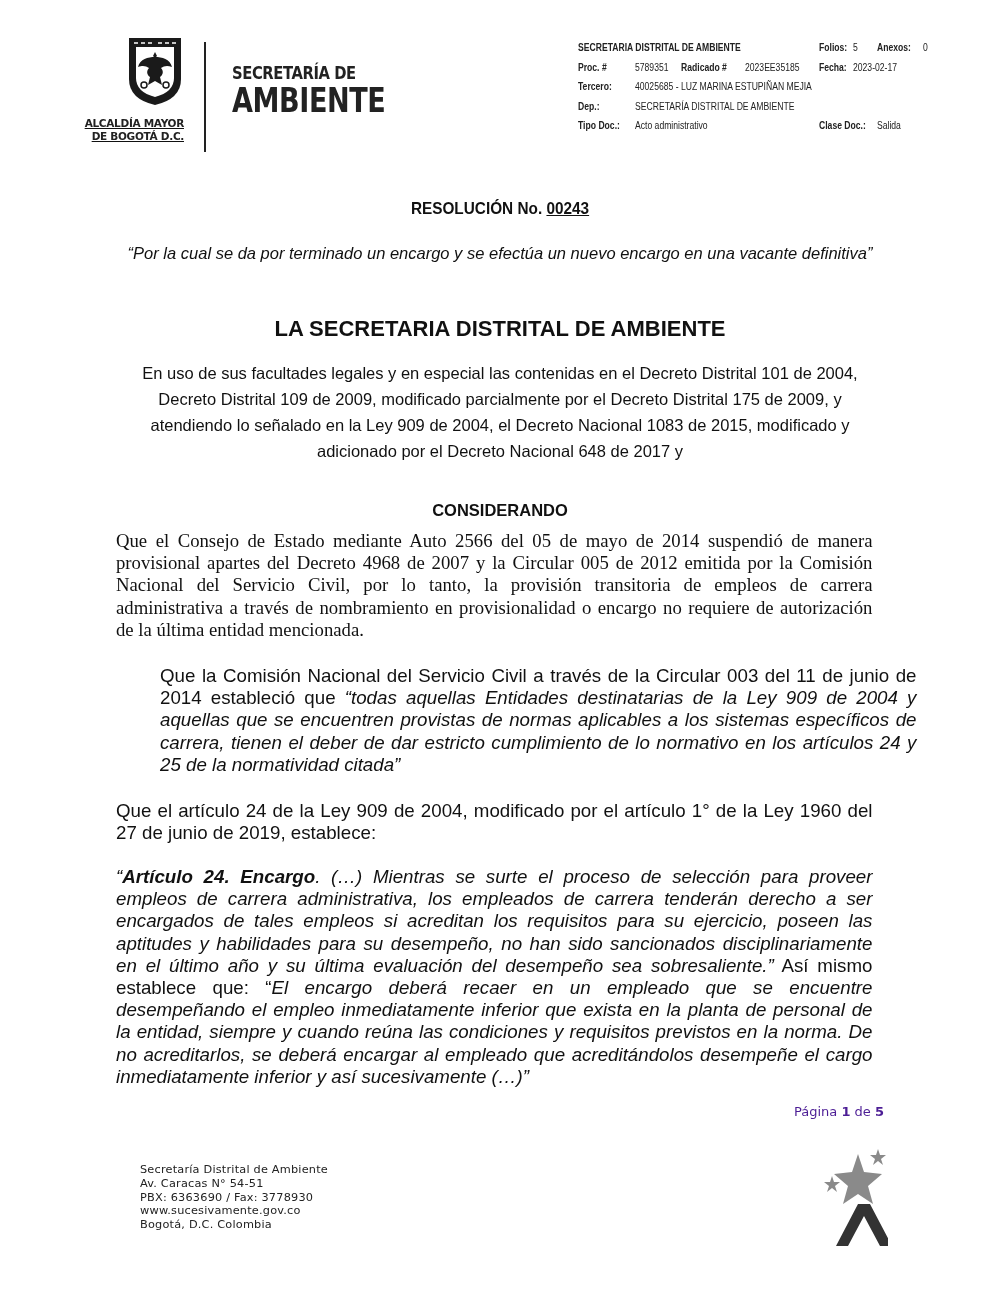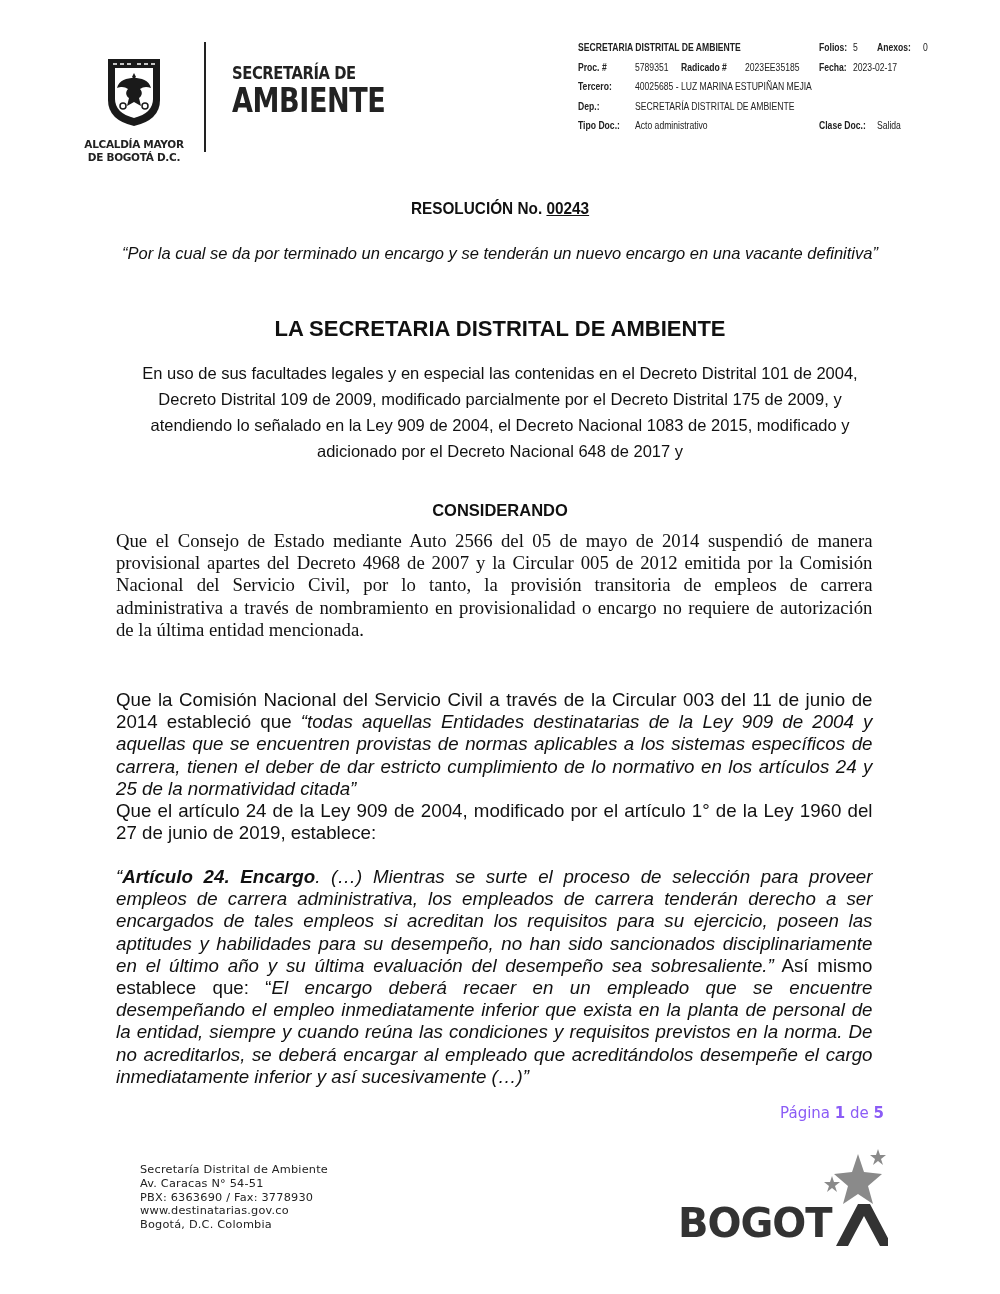--- a/index.html
+++ b/index.html
@@ -1,19 +1,19 @@
 <!DOCTYPE html>
 <html><head>
 <meta charset="utf-8">
 <style>
   html, body { margin:0; padding:0; background:#ffffff; }
   body { width:1000px; height:1294px; position:relative; overflow:hidden; color:#111; font-family:"Liberation Sans", sans-serif; }
 
   
-  .logo-alcaldia { position:absolute; left:84px; top:56px; width:100px; text-align:center; }
+  .logo-alcaldia { position:absolute; left:84px; top:35px; width:100px; text-align:right;text-decoration:underline; }
   .shield { width:58px; height:72px; margin:0 auto; }
   .alcaldia-text { font-family:"DejaVu Sans", sans-serif; font-weight:bold; font-size:10.5px; line-height:13px; letter-spacing:-0.3px; margin-top:6px; color:#222; }
   .logo-divider { position:absolute; left:204px; top:42px; width:2px; height:110px; background:#222; }
   .logo-secretaria { position:absolute; left:232px; top:62px; }
   .sec-line1 { font-family:"DejaVu Sans", sans-serif; font-weight:bold; font-size:18px; letter-spacing:-0.5px; color:#222; transform:scaleX(0.82); transform-origin:left; white-space:nowrap; }
   .sec-line2 { font-family:"DejaVu Sans", sans-serif; font-weight:bold; font-size:33px; letter-spacing:-0.5px; color:#222; margin-top:-2px; transform:scaleX(0.82); transform-origin:left; white-space:nowrap; }
 
   
   .meta { position:absolute; left:578px; top:42px; font-family:"Liberation Sans", sans-serif; font-size:10px; color:#222; }
   .meta .row { position:relative; height:19.5px; white-space:nowrap; }
@@ -25,28 +25,28 @@
   .doc { position:absolute; left:116px; width:768px; }
   .center { text-align:center; }
   .t-title { top:199px; font-weight:bold; font-size:16.5px; transform:scaleX(0.93); }
   .t-title u { text-decoration:underline; }
   .t-sub { top:242px; font-style:italic; font-size:16.5px; line-height:22px; }
   .t-auth { top:316px; font-weight:bold; font-size:22px; }
   .t-intro { top:360px; font-size:16.5px; line-height:26px; }
   .t-cons { top:482px; font-weight:bold; font-size:16.5px;margin-top:19px; }
   .p { font-size:19px; line-height:22.2px; text-align:justify; text-align-last:left; }
   .p1 { top:530px;font-family:Liberation Serif, serif; }
-  .p2 { top:689px; }
+  .p2 { top:665px;margin-left:44px; }
   .p3 { top:800px; }
   .p4 { top:866px; }
   .it { font-style:italic; }
   .bi { font-style:italic; font-weight:bold; }
   .narrow { display:block; transform:scaleX(0.985); transform-origin:left; }
 
-  .pagenum { position:absolute; right:116px; top:1104px; font-family:"DejaVu Sans", sans-serif; font-size:15px; color:#8b5cf6;text-align:center; }
+  .pagenum { position:absolute; right:116px; top:1104px; font-family:"DejaVu Sans", sans-serif; font-size:13px; color:#4c1d95;text-align:center; }
 
   
   .footer-address { position:absolute; left:140px; top:1163px; font-family:"DejaVu Sans", sans-serif; font-size:11.3px; line-height:13.8px; color:#222; letter-spacing:0.2px; }
   .bogota-logo { position:absolute; left:678px; top:1146px; width:210px; height:110px; }
   .bogota-word { position:absolute; left:0; top:54px; font-family:"DejaVu Sans", sans-serif; font-weight:bold; font-size:40px; color:#333; letter-spacing:-1px; }
 </style>
 </head>
 <body>
 
 <div class="logo-alcaldia">
@@ -116,21 +116,21 @@
     <span style="left:241px"><b class="cond">Clase Doc.:</b></span>
     <span style="left:299px">
         <span class="cond">Salida</span>
       </span>
   </div>
 </div>
 
 <div class="doc center t-title">
   <span>RESOLUCIÓN No. </span><u>00243</u>
 </div>
-<div class="doc center t-sub">“Por la cual se da por terminado un encargo y se tenderán un nuevo encargo en una vacante definitiva”</div>
+<div class="doc center t-sub">“Por la cual se da por terminado un encargo y se efectúa un nuevo encargo en una vacante definitiva”</div>
 <div class="doc center t-auth">LA SECRETARIA DISTRITAL DE AMBIENTE</div>
 <div class="doc center t-intro">En uso de sus facultades legales y en especial las contenidas en el Decreto Distrital 101 de 2004, Decreto Distrital 109 de 2009, modificado parcialmente por el Decreto Distrital 175 de 2009, y atendiendo lo señalado en la Ley 909 de 2004, el Decreto Nacional 1083 de 2015, modificado y adicionado por el Decreto Nacional 648 de 2017 y</div>
 <div class="doc center t-cons">CONSIDERANDO</div>
 
 <div class="doc p p1">
   <span class="narrow">Que el Consejo de Estado mediante Auto 2566 del 05 de mayo de 2014 suspendió de manera provisional apartes del Decreto 4968 de 2007 y la Circular 005 de 2012 emitida por la Comisión Nacional del Servicio Civil, por lo tanto, la provisión transitoria de empleos de carrera administrativa a través de nombramiento en provisionalidad o encargo no requiere de autorización de la última entidad mencionada.</span>
 </div>
 
 <div class="doc p p2">
   <span class="narrow"><span>Que la Comisión Nacional del Servicio Civil a través de la Circular 003 del 11 de junio de 2014 estableció que </span><span class="it">“todas aquellas Entidades destinatarias de la Ley 909 de 2004 y aquellas que se encuentren provistas de normas aplicables a los sistemas específicos de carrera, tienen el deber de dar estricto cumplimiento de lo normativo en los artículos 24 y 25 de la normatividad citada”</span></span>
@@ -145,25 +145,24 @@
 </div>
 
 <div class="pagenum">
   <span>Página </span><b>1</b><span> de </span><b>5</b>
 </div>
 
 <div class="footer-address">
   <div>Secretaría Distrital de Ambiente</div>
   <div>Av. Caracas N° 54-51</div>
   <div>PBX: 6363690 / Fax: 3778930</div>
-  <div>www.destinatarias.gov.co</div>
+  <div>www.sucesivamente.gov.co</div>
   <div>Bogotá, D.C. Colombia</div>
 </div>
 
 <div class="bogota-logo">
   <svg width="210" height="110" viewBox="0 0 210 110" style="position:absolute;left:0;top:0">
     <polygon points="180,8 186,26 204,28 190,40 195,58 180,48 165,58 170,40 156,28 174,26" fill="#8a8a8a"></polygon>
     <polygon points="200,3 202,9 208,9 203,13 205,19 200,15 195,19 197,13 192,9 198,9" fill="#8a8a8a"></polygon>
     <polygon points="154,30 156,36 162,36 157,40 159,46 154,42 149,46 151,40 146,36 152,36" fill="#8a8a8a"></polygon>
     <polygon points="158,100 180,58 192,58 214,100 202,100 186,70 170,100" fill="#333"></polygon>
   </svg>
-  <div class="bogota-word">BOGOT</div>
 </div>
 
 </body></html>

